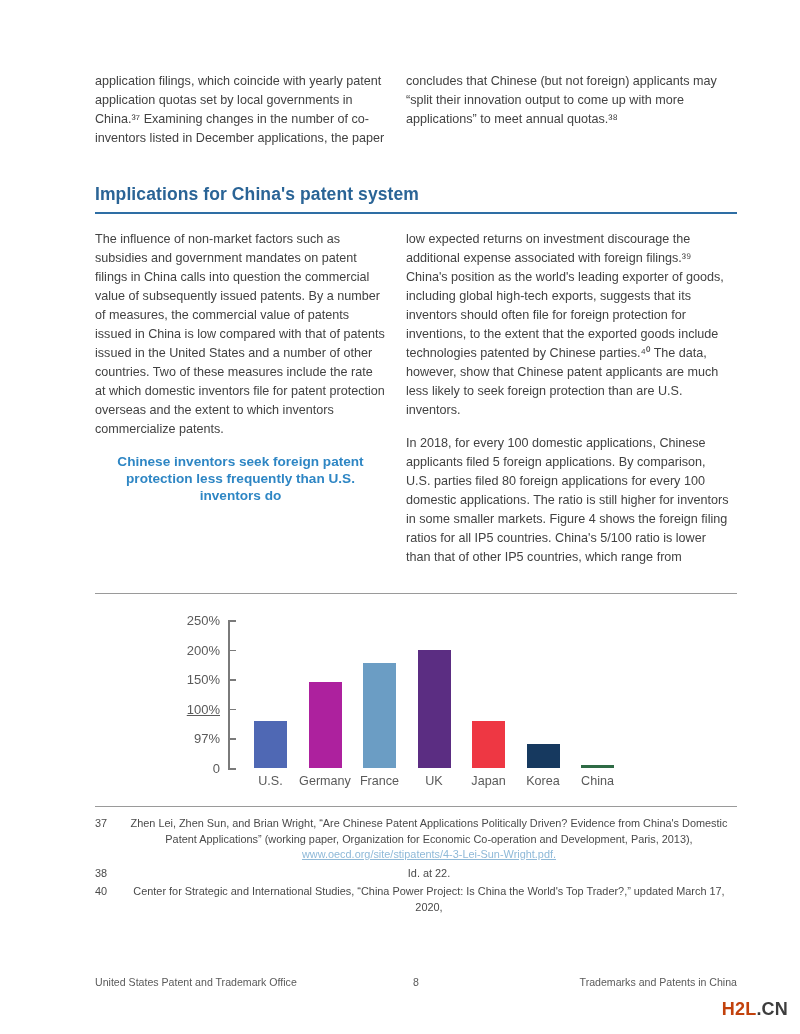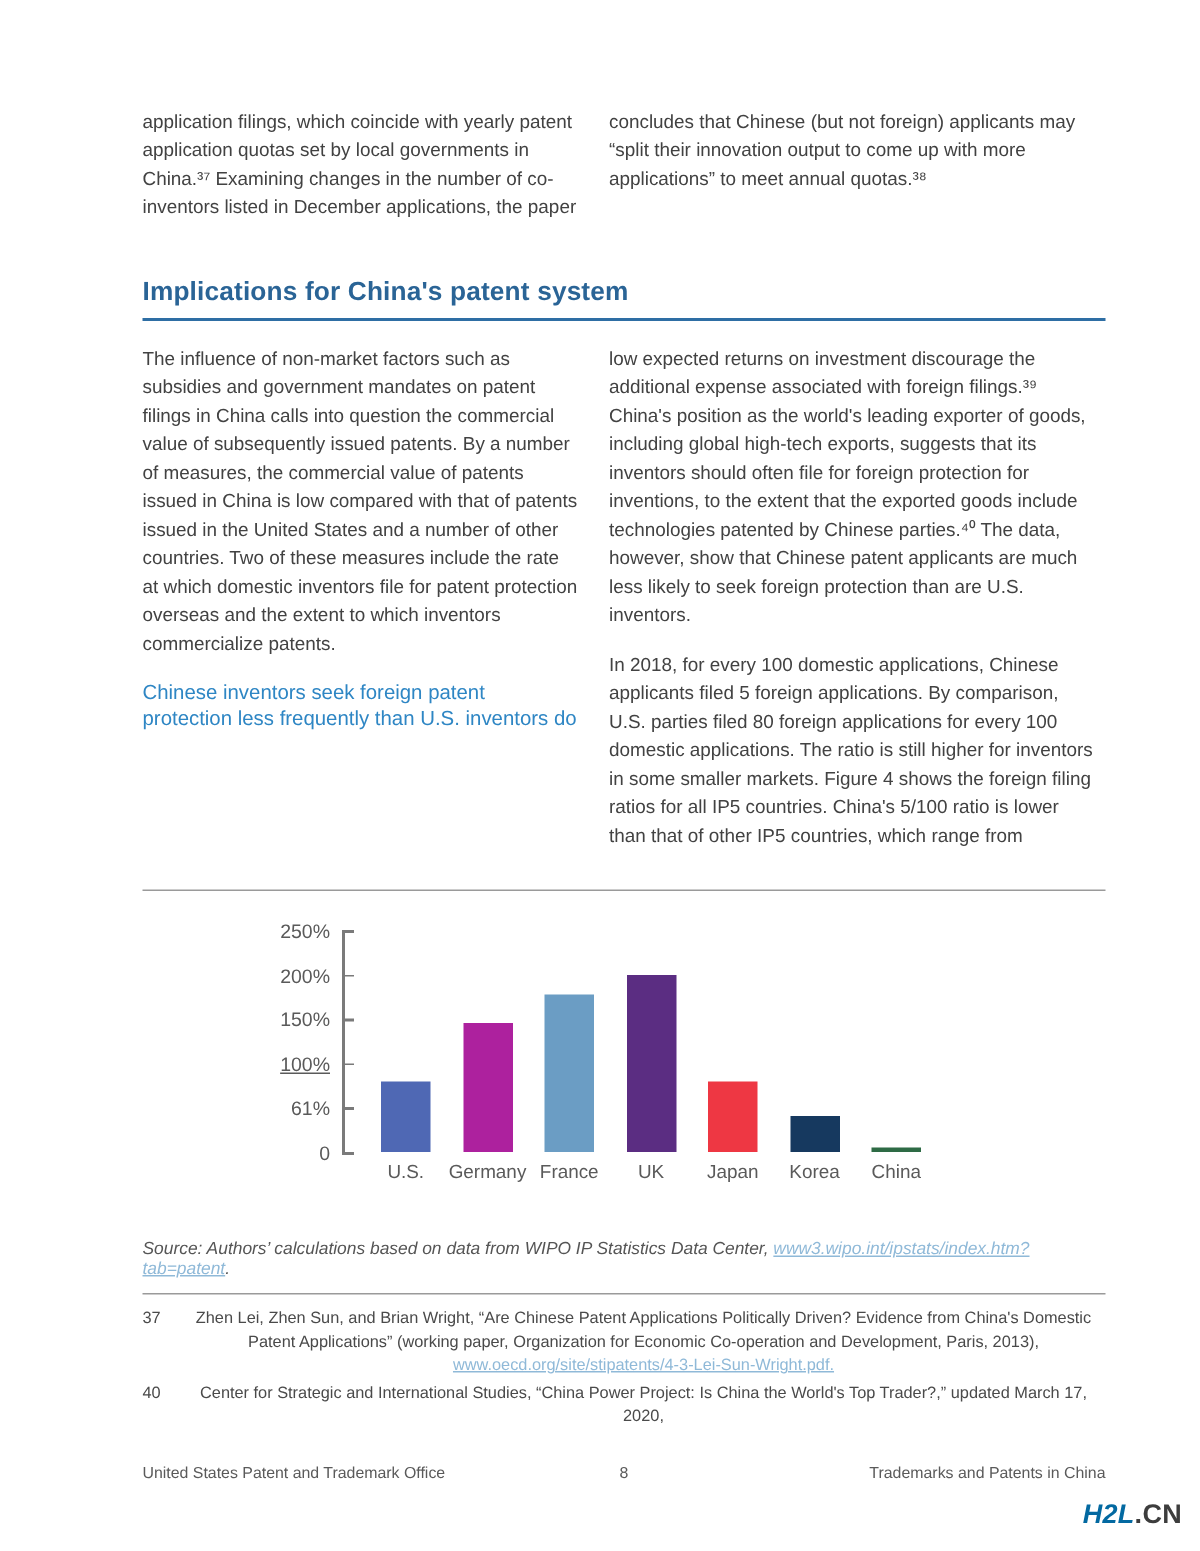--- a/index.html
+++ b/index.html
@@ -22,22 +22,22 @@
   p.body{font-size:12.6px;line-height:19px;margin:0 0 14px 0;color:#424242;}
 
   .section-title{
     font-size:17.5px;font-weight:bold;color:#2a6496;
     margin:22px 0 7px 0;letter-spacing:0.1px;
   }
   .blue-rule{border:none;border-top:2px solid #2e6ea4;margin:0 0 16px 0;}
   .gray-rule{border:none;border-top:1px solid #9a9a9a;margin:0;}
 
   .subheading{
-    font-size:13.6px;font-weight:normal;color:#2e86c4;
-    line-height:17px;margin:4px 0 7px 0;
+    font-size:13.6px;font-weight:bold;color:#2e86c4;
+    line-height:17px;margin:4px 0 7px 0;text-align:center;
   }
 
   a.doclink{color:#8fb9d8;text-decoration:underline;cursor:pointer;}
 
   .figure-title{
     text-align:center;font-size:13px;font-weight:bold;color:#3f3f3f;
     margin:13px 0 0 0;
   }
 
   
@@ -61,21 +61,21 @@
     font-size:10.6px;color:#5a5a5a;
   }
   .footer .f-left{flex:1;text-align:left;}
   .footer .f-center{flex:0;text-align:center;}
   .footer .f-right{flex:1;text-align:right;}
 
   .watermark{
     position:absolute;right:12px;top:999px;
     font-size:18px;font-weight:bold;letter-spacing:0.2px;
   }
-  .watermark .wm-main{color:#0369a1;font-style:italic;}
+  .watermark .wm-main{color:#c2410c;}
   .watermark .wm-tld{color:#3d3d3d;}
 </style>
 </head>
 <body>
 
 <div class="page">
   <div class="content">
 
     <div class="two-col" style="margin-top:72px;">
       <p class="body col-l">application filings, which coincide with yearly patent application quotas set by local governments in China.³⁷ Examining changes in the number of co-inventors listed in December applications, the paper</p>
@@ -96,21 +96,21 @@
       </div>
     </div>
 
     <hr class="gray-rule" style="margin-top:12px;">
 
     <div class="chart-wrap" id="chart">
         <div class="axis-line" style="left: 133px; top: 10px; height: 149.5px;"></div>
         <div class="tick-mark" style="left: 134px; top: 158px;"></div>
         <div class="tick-label" style="left: 77px; top: 151px;">0</div>
         <div class="tick-mark" style="left: 134px; top: 128.4px;"></div>
-        <div class="tick-label" style="left: 77px; top: 121.4px;">61%</div>
+        <div class="tick-label" style="left: 77px; top: 121.4px;">97%</div>
         <div class="tick-mark" style="left: 134px; top: 98.8px;"></div>
         <div class="tick-label" style="left: 77px; top: 91.8px; text-decoration: underline;">100%</div>
         <div class="tick-mark" style="left: 134px; top: 69.2px;"></div>
         <div class="tick-label" style="left: 77px; top: 62.2px;">150%</div>
         <div class="tick-mark" style="left: 134px; top: 39.6px;"></div>
         <div class="tick-label" style="left: 77px; top: 32.6px;">200%</div>
         <div class="tick-mark" style="left: 134px; top: 10px;"></div>
         <div class="tick-label" style="left: 77px; top: 3px;">250%</div>
         <div class="bar" style="left: 159px; width: 33px; top: 110.64px; height: 47.36px; background: rgb(79, 104, 180);"></div>
         <div class="bar-label" style="left: 140.5px; top: 164px;">U.S.</div>
@@ -121,27 +121,30 @@
         <div class="bar" style="left: 322.5px; width: 33px; top: 39.6px; height: 118.4px; background: rgb(91, 45, 130);"></div>
         <div class="bar-label" style="left: 304px; top: 164px;">UK</div>
         <div class="bar" style="left: 377px; width: 33px; top: 110.64px; height: 47.36px; background: rgb(238, 55, 67);"></div>
         <div class="bar-label" style="left: 358.5px; top: 164px;">Japan</div>
         <div class="bar" style="left: 431.5px; width: 33px; top: 134.32px; height: 23.68px; background: rgb(22, 57, 95);"></div>
         <div class="bar-label" style="left: 413px; top: 164px;">Korea</div>
         <div class="bar" style="left: 486px; width: 33px; top: 155.04px; height: 2.96px; background: rgb(46, 107, 69);"></div>
         <div class="bar-label" style="left: 467.5px; top: 164px;">China</div>
       </div>
 
-    <p class="source-line" id="source-line"><span>Source: Authors’ calculations based on data from WIPO IP Statistics Data Center, </span><a class="doclink">www3.wipo.int/ipstats/index.htm?tab=patent</a><span>.</span></p>
 
     <hr class="gray-rule">
     <div class="footnotes" id="footnotes">
         <div class="fn-row">
           <span class="fn-num">37</span>
           <span class="fn-text"><span>Zhen Lei, Zhen Sun, and Brian Wright, “Are Chinese Patent Applications Politically Driven? Evidence from China's Domestic Patent Applications” (working paper, Organization for Economic Co-operation and Development, Paris, 2013), </span><a class="doclink">www.oecd.org/site/stipatents/4-3-Lei-Sun-Wright.pdf.</a></span>
+        </div>
+        <div class="fn-row">
+          <span class="fn-num">38</span>
+          <span class="fn-text"><span>Id. at 22.</span></span>
         </div>
         <div class="fn-row">
           <span class="fn-num">40</span>
           <span class="fn-text"><span>Center for Strategic and International Studies, “China Power Project: Is China the World's Top Trader?,” updated March 17, 2020, </span></span>
         </div>
       </div>
   </div>
 
   <div class="footer">
     <span class="f-left">United States Patent and Trademark Office</span>

